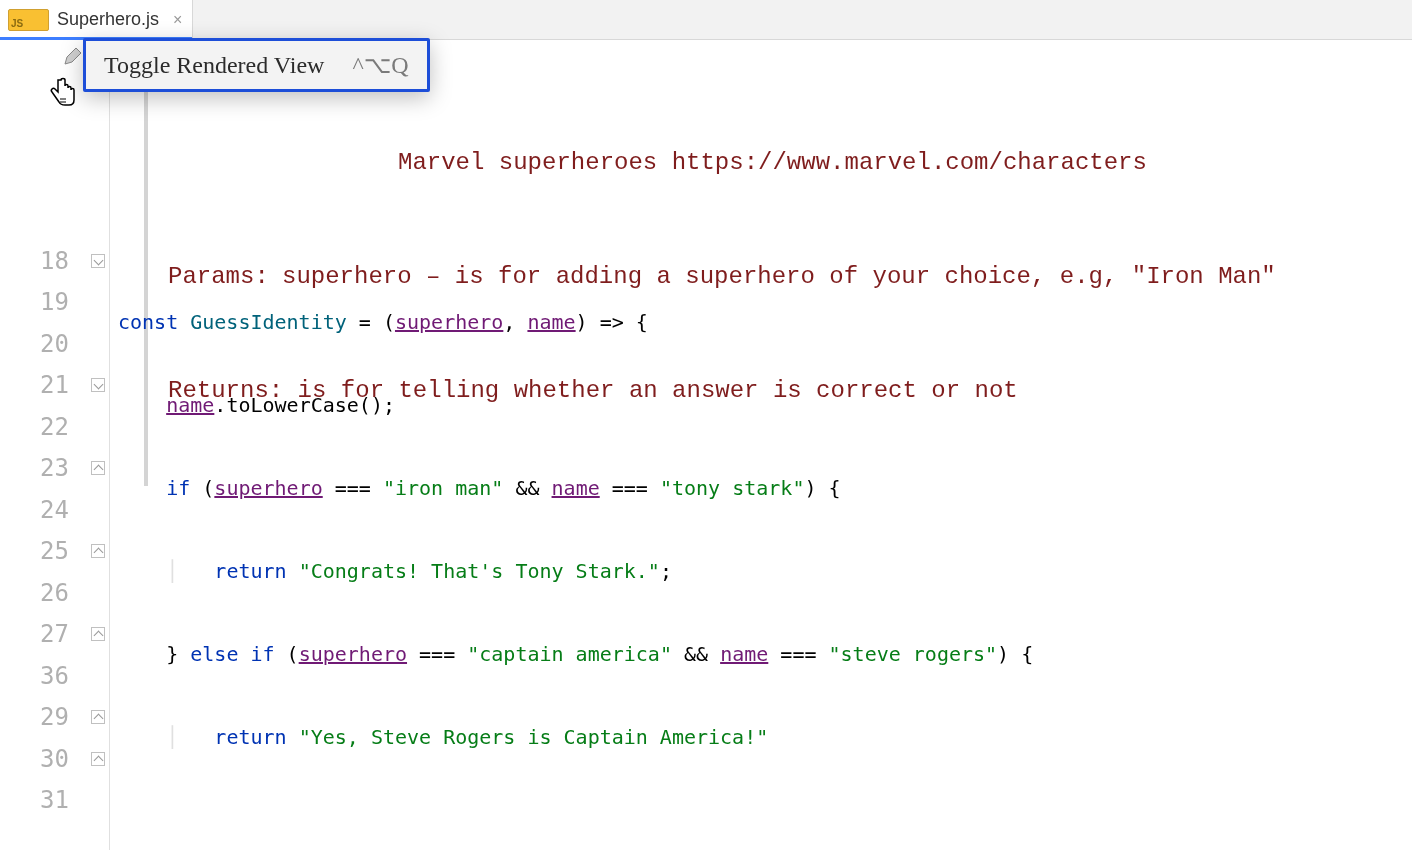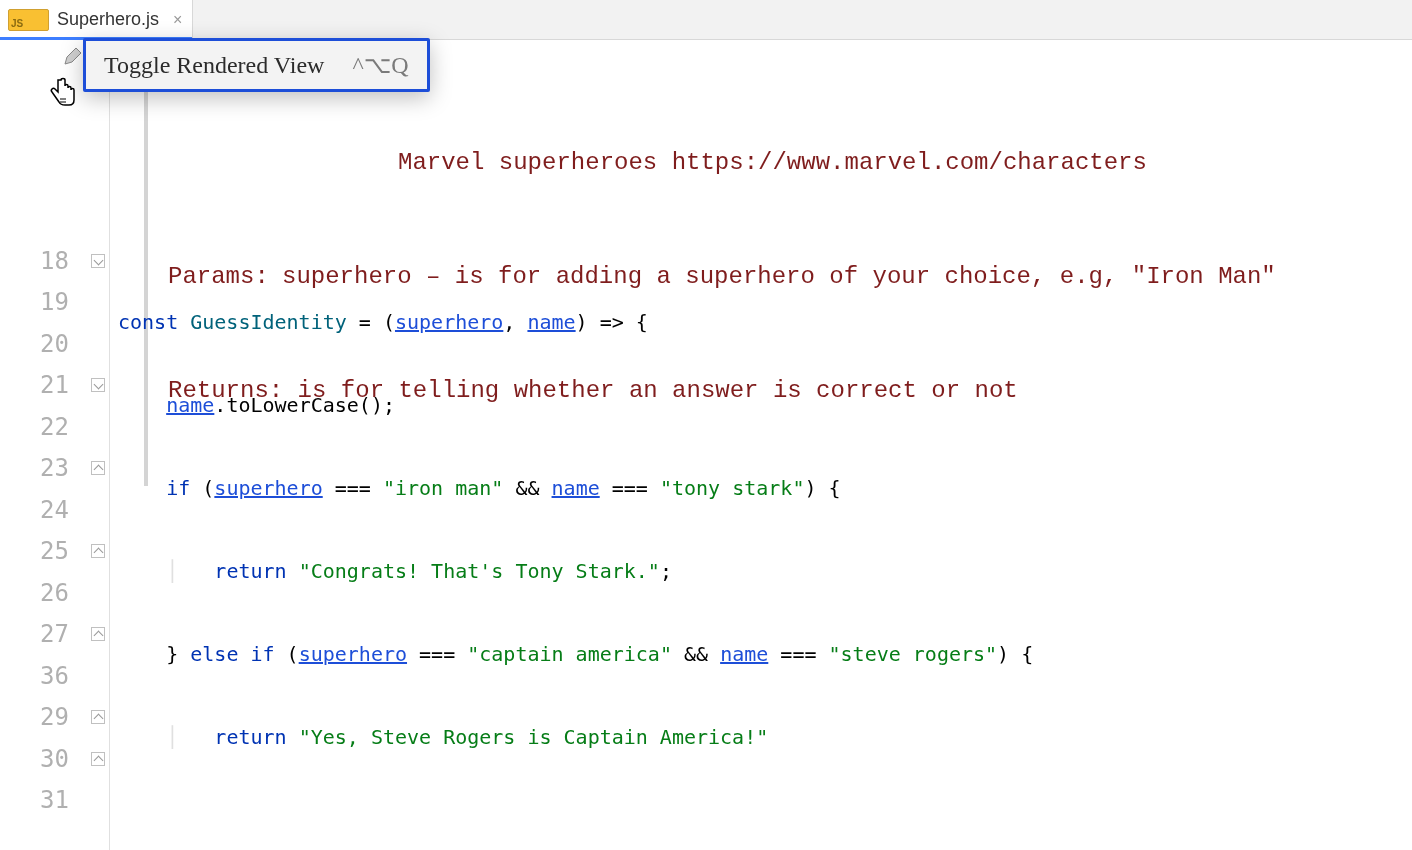--- a/index.html
+++ b/index.html
@@ -137,21 +137,21 @@
   }
   .doc-row { display: flex; }
   .doc-label { min-width: 114px; }
   .code-start {
     position: absolute;
     top: 220px;
     left: 8px;
   }
   .kw { color: #0033b3; }
   .fn { color: #00627a; }
-  .varname { color: #1d4ed8; text-decoration: underline; }
+  .varname { color: #701a75; text-decoration: underline; }
   .str { color: #067d17; }
   .plain { color: #000; }
   .indent-guide { color: #e0e0e0; }
   
   .context-menu {
     position: absolute;
     top: 38px;
     left: 83px;
     background: #f3f3f3;
     border: 3px solid #1d4ed8;

